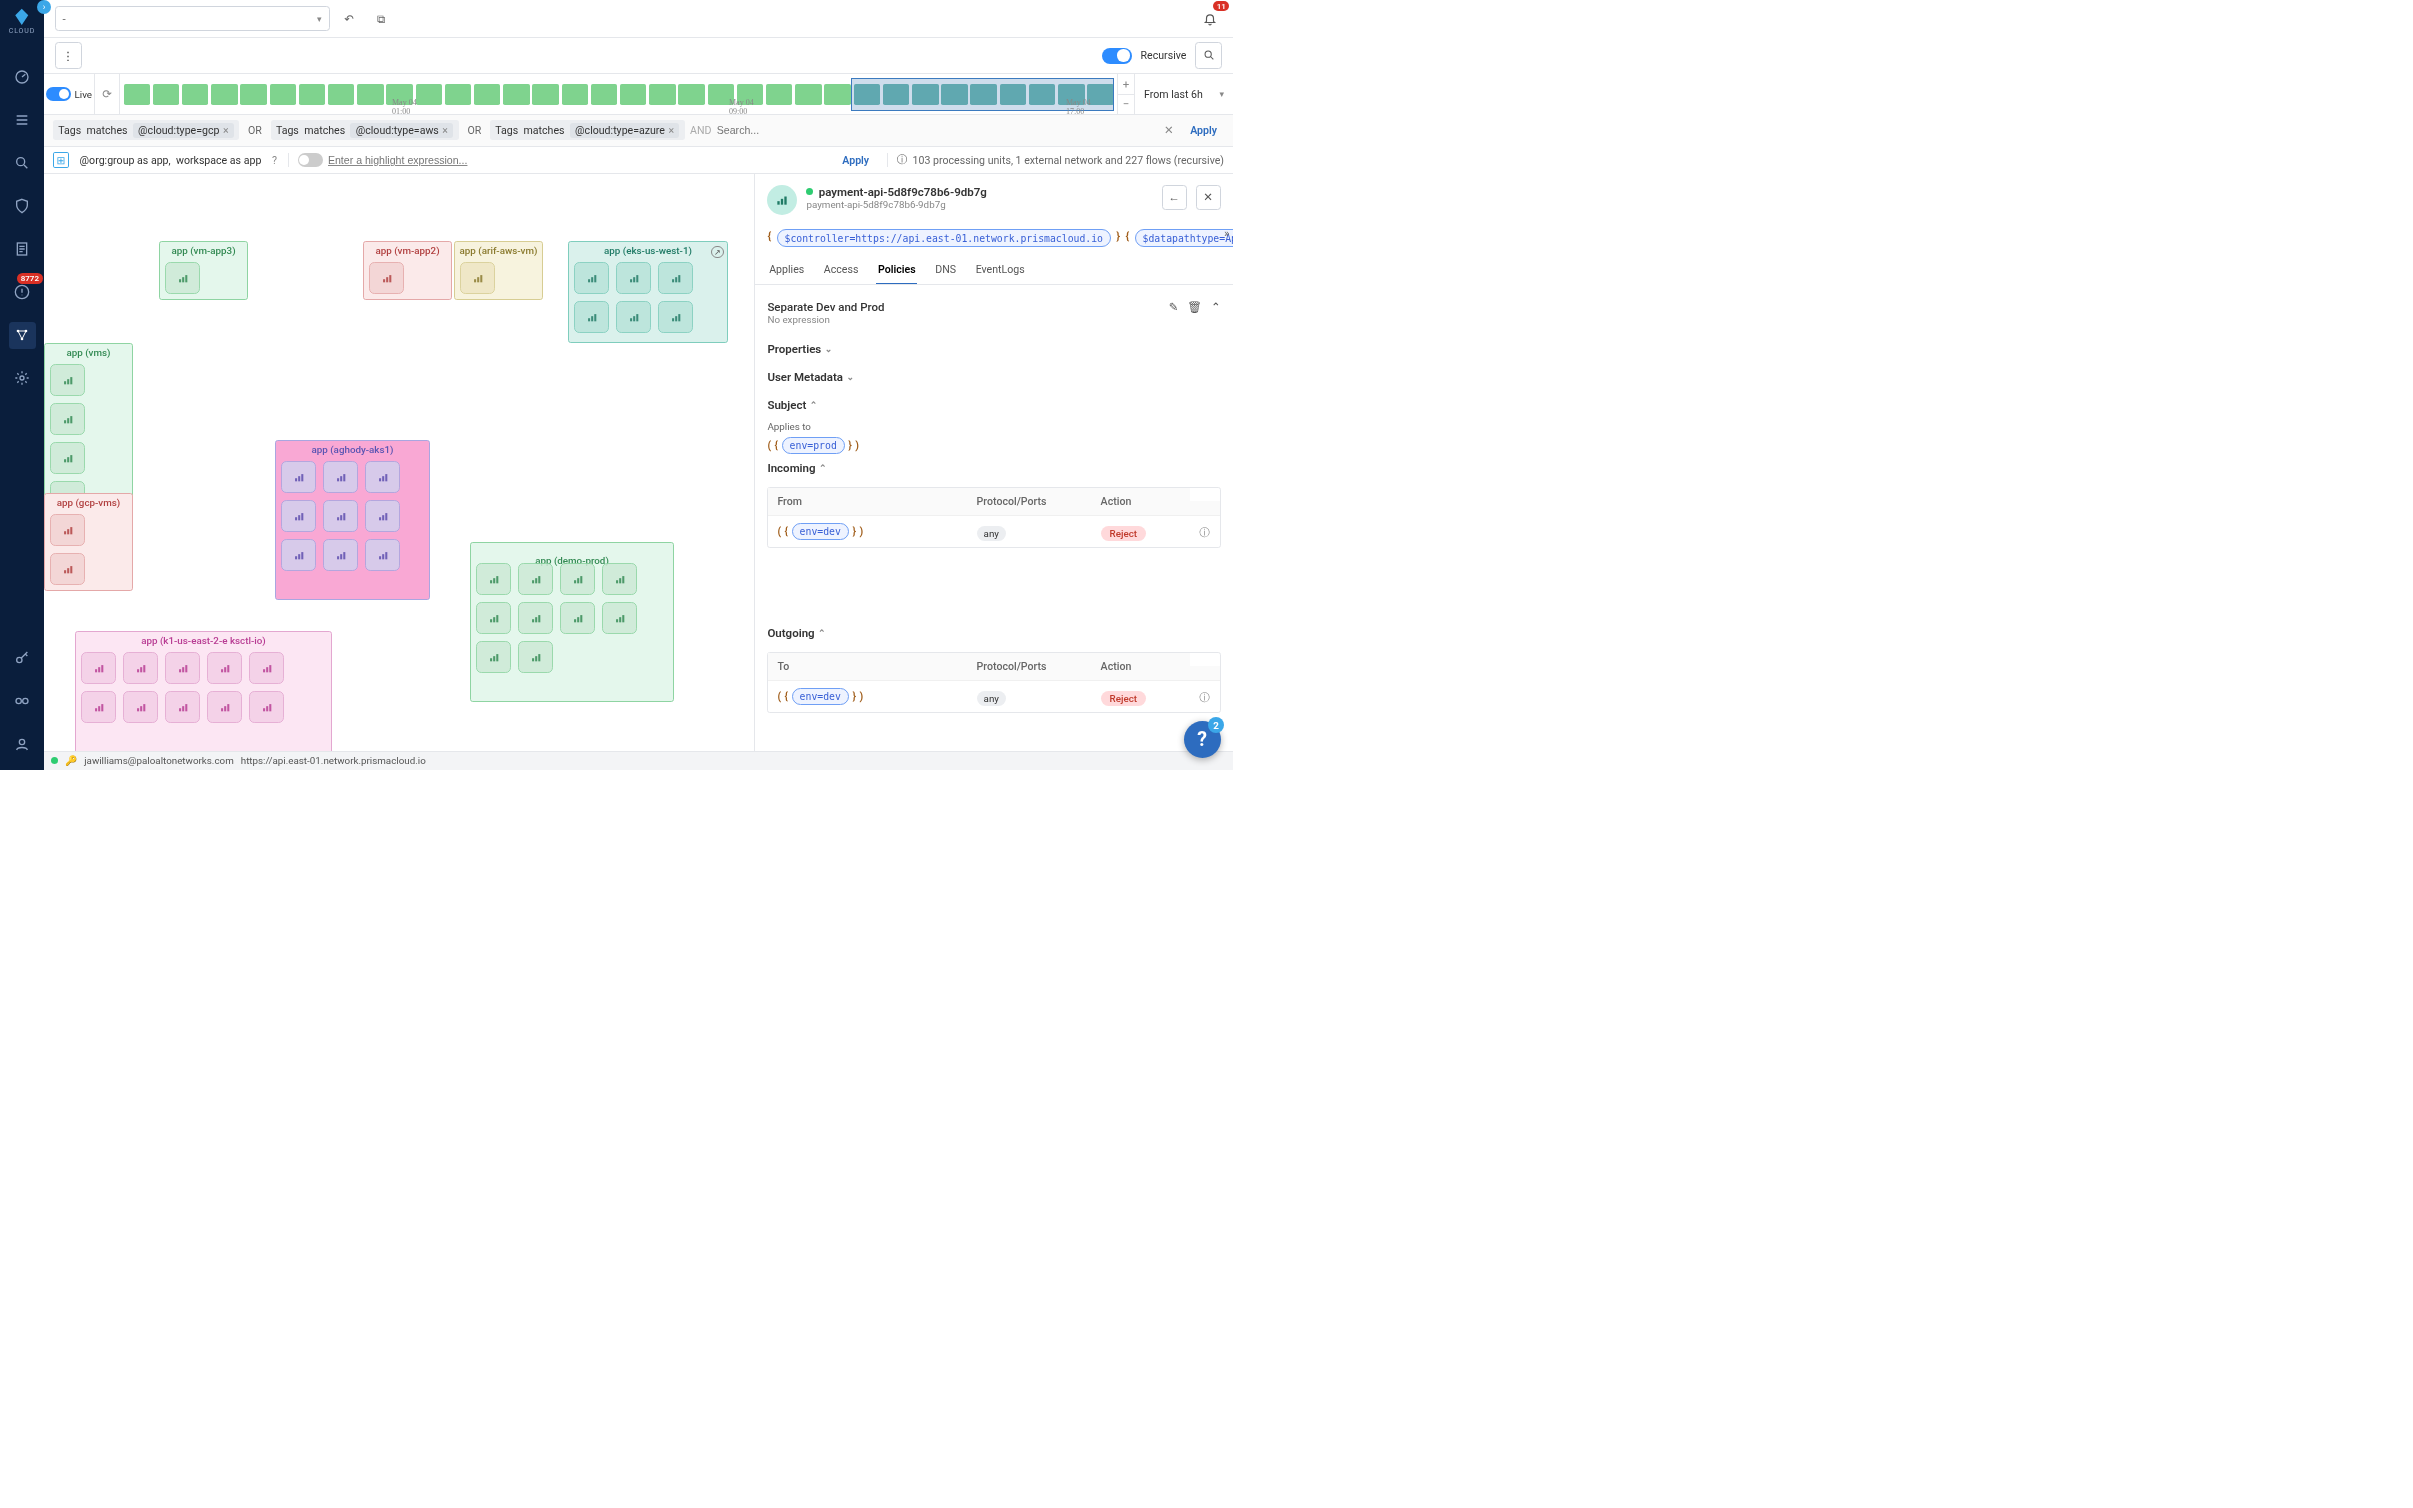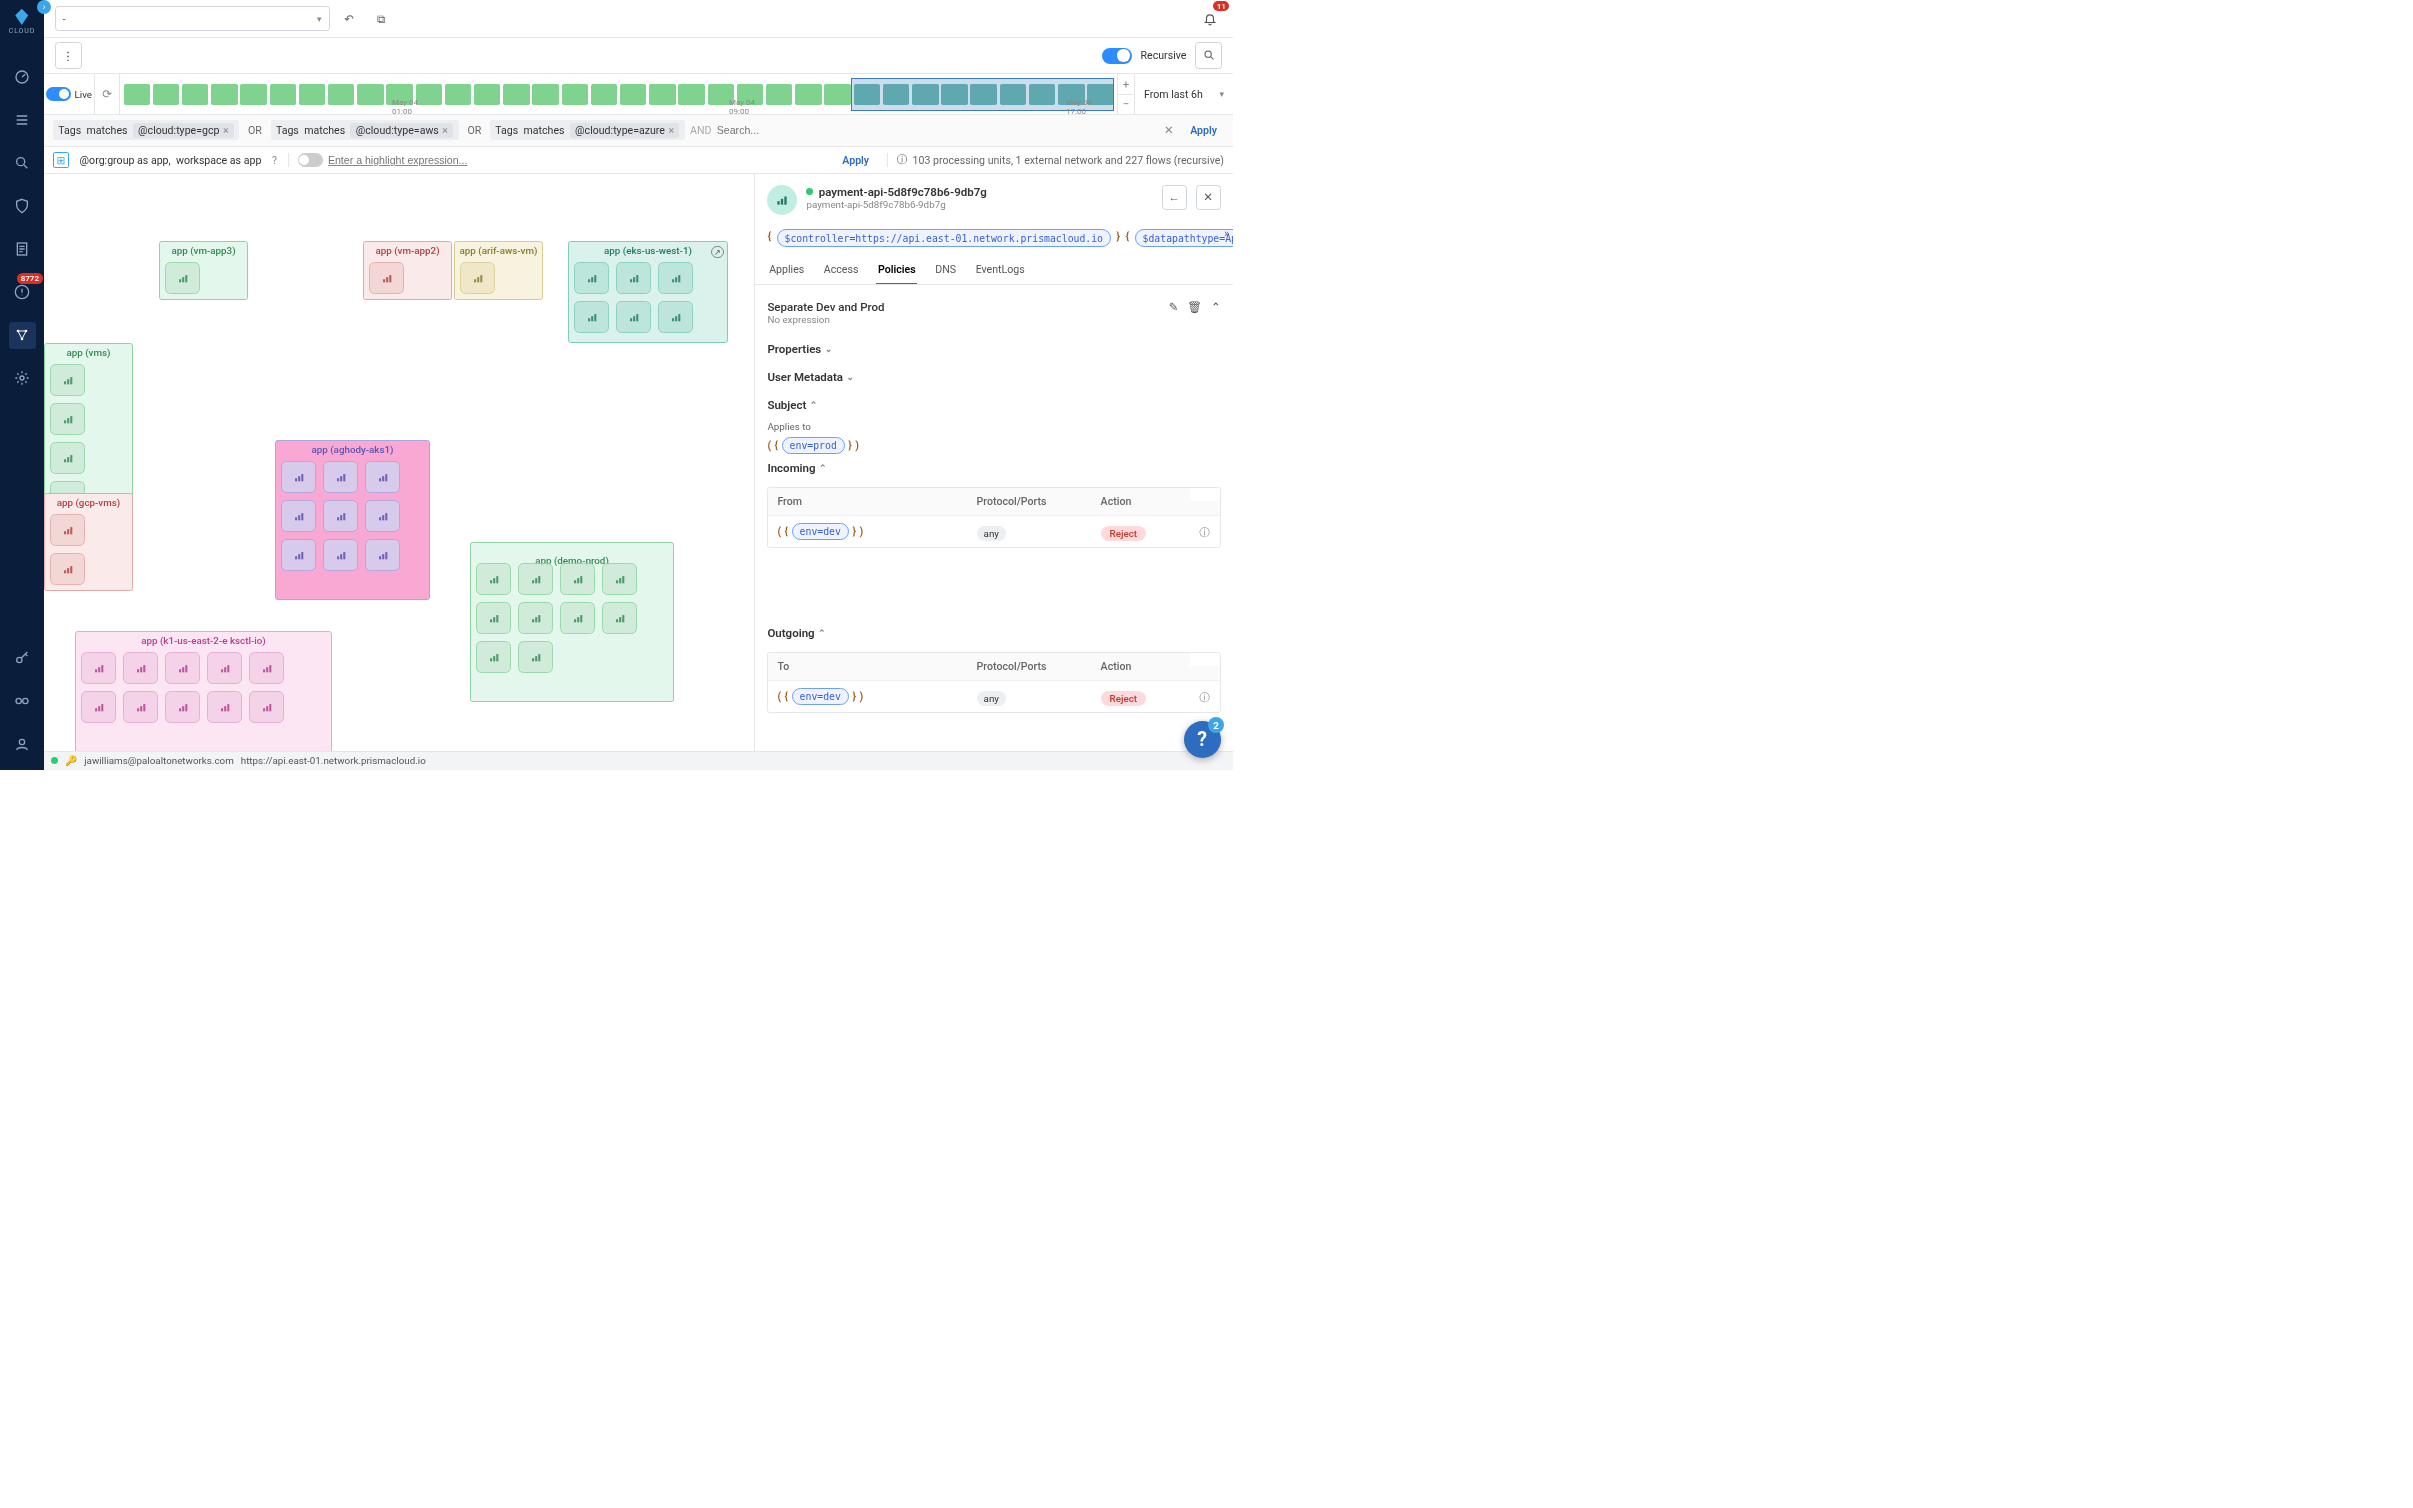--- a/index.html
+++ b/index.html
@@ -33,21 +33,21 @@
 .timeline-row { display: flex; align-items: stretch; border-bottom: 0.9px solid #e5e7eb; height: 41px; }
 .live-cell { width: 51px; display: flex; align-items: center; justify-content: center; gap: 3.5px; border-right: 0.9px solid #e5e7eb; }
 .live-toggle { width: 25px; height: 13.3px; background: #2d8cff; border-radius: 7px; position: relative; }
 .live-toggle::after { content: ""; width: 9.8px; height: 9.8px; background: #fff; border-radius: 50%; position: absolute; top: 1.8px; right: 1.8px; }
 .live-label { font-size: 9.8px; }
 .refresh-cell { width: 25px; display: flex; align-items: center; justify-content: center; border-right: 0.9px solid #e5e7eb; color: #888; cursor: pointer; }
 .timeline { flex: 1; position: relative; display: flex; align-items: center; padding: 0 3.5px; gap: 2.7px; overflow: hidden; }
 .tile { flex: 1; height: 21px; background: #7fd38e; border-radius: 1.8px; }
 .tile.selected { background: #6cb8af; }
 .timeline .sel-overlay { position: absolute; top: 3.5px; bottom: 3.5px; background: rgba(60,120,180,0.25); border: 0.9px solid #3b7abf; pointer-events: none; }
-.time-label { position: absolute; bottom: -1.8px; font-size: 8px; color: #888; white-space: nowrap; }
+.time-label { position: absolute; bottom: -1.8px; font-size: 8px; color: #888; white-space: nowrap; font-family: Liberation Serif, serif; }
 .zoom-col { width: 18px; display: flex; flex-direction: column; border-left: 0.9px solid #e5e7eb; border-right: 0.9px solid #e5e7eb; }
 .zoom-col div { flex: 1; display: flex; align-items: center; justify-content: center; color: #888; cursor: pointer; }
 .zoom-col div:first-child { border-bottom: 0.9px solid #e5e7eb; }
 .range-cell { width: 98px; display: flex; align-items: center; padding: 0 9px; justify-content: space-between; font-size: 10.6px; color: #333; }
 .filter-row { display: flex; align-items: center; padding: 5.3px 9px; border-bottom: 0.9px solid #e5e7eb; gap: 5.3px; background: #fafafa; }
 .filter-group { background: #eceef1; border-radius: 2.7px; padding: 2.7px 5.3px; display: flex; align-items: center; gap: 5.3px; font-size: 10.6px; }
 .chip { background: #dfe3e8; padding: 0.9px 5.3px; border-radius: 2.7px; }
 .chip .x { margin-left: 3.5px; color: #888; cursor: pointer; }
 .or { font-size: 10.6px; color: #666; padding: 0 3.5px; }
 .and-input { font-size: 10.6px; color: #aaa; }

